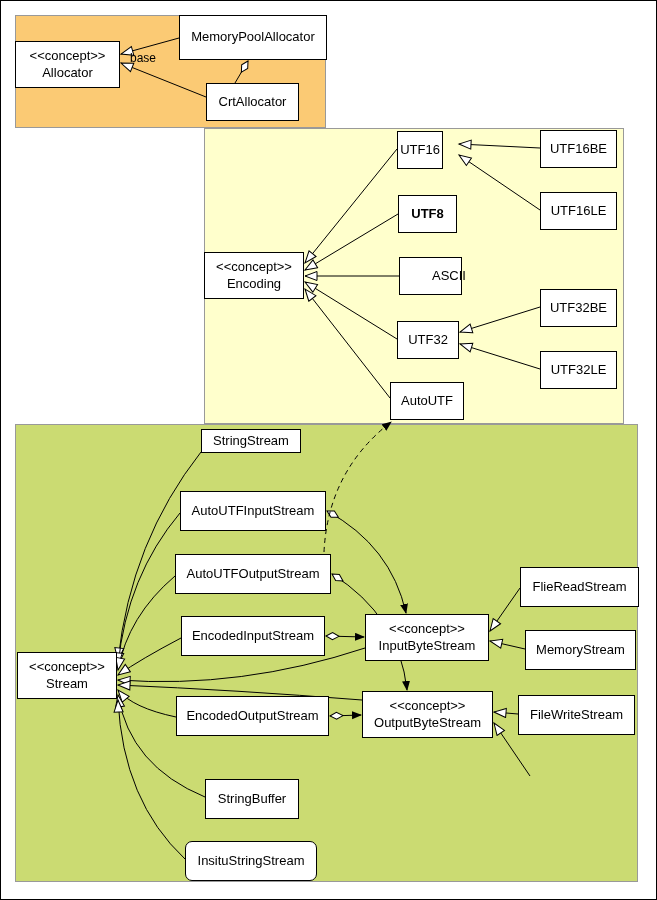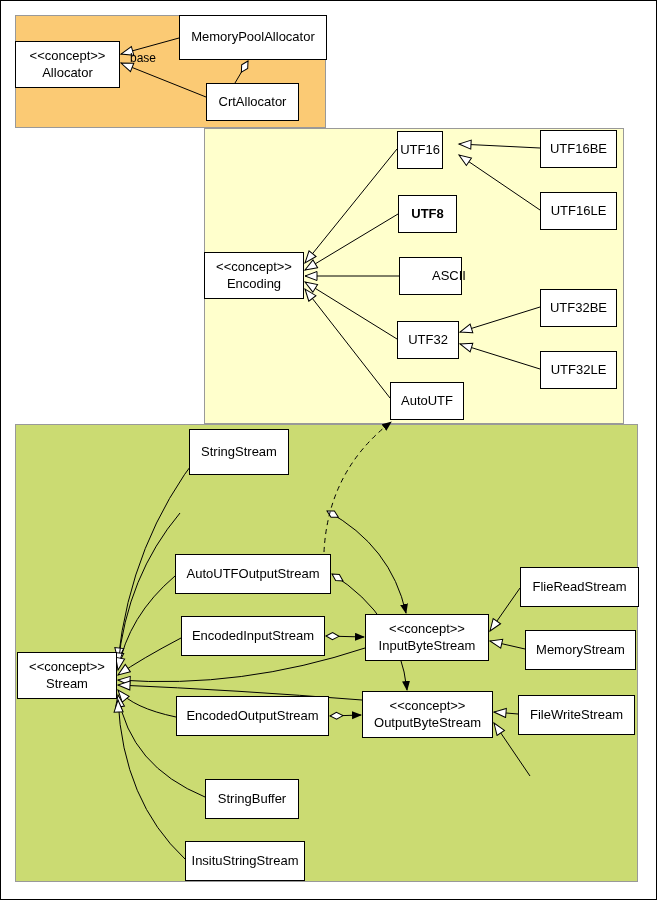--- a/index.html
+++ b/index.html
@@ -104,36 +104,39 @@
     <div class="node" style="left: 539px; top: 288px; width: 77px; height: 38px;">
       <div class="nl">UTF32BE</div>
     </div>
     <div class="node" style="left: 539px; top: 350px; width: 77px; height: 38px;">
       <div class="nl">UTF32LE</div>
     </div>
     <div class="node" style="left: 16px; top: 651px; width: 100px; height: 47px;">
       <div class="nl">&lt;&lt;concept&gt;&gt;</div>
       <div class="nl">Stream</div>
     </div>
-    <div class="node" style="left: 188px; top: 428px; width: 100px; height: 46px; text-align: center;">
+    <div class="node" style="left: 200px; top: 428px; width: 100px; height: 24px; text-align: center;">
       <div class="nl">StringStream</div>
+    </div>
+    <div class="node" style="left: 179px; top: 490px; width: 146px; height: 40px;">
+      <div class="nl">AutoUTFInputStream</div>
     </div>
     <div class="node" style="left: 174px; top: 553px; width: 156px; height: 40px;">
       <div class="nl">AutoUTFOutputStream</div>
     </div>
     <div class="node" style="left: 180px; top: 615px; width: 144px; height: 40px;">
       <div class="nl">EncodedInputStream</div>
     </div>
     <div class="node" style="left: 175px; top: 695px; width: 153px; height: 40px;">
       <div class="nl">EncodedOutputStream</div>
     </div>
     <div class="node" style="left: 204px; top: 778px; width: 94px; height: 40px;">
       <div class="nl">StringBuffer</div>
     </div>
-    <div class="node" style="left: 184px; top: 840px; width: 120px; height: 40px;">
+    <div class="node" style="left: 184px; top: 840px; width: 132px; height: 40px; border-radius: 7px;">
       <div class="nl">InsituStringStream</div>
     </div>
     <div class="node" style="left: 364px; top: 613px; width: 124px; height: 47px;">
       <div class="nl">&lt;&lt;concept&gt;&gt;</div>
       <div class="nl">InputByteStream</div>
     </div>
     <div class="node" style="left: 361px; top: 690px; width: 131px; height: 47px;">
       <div class="nl">&lt;&lt;concept&gt;&gt;</div>
       <div class="nl">OutputByteStream</div>
     </div>

